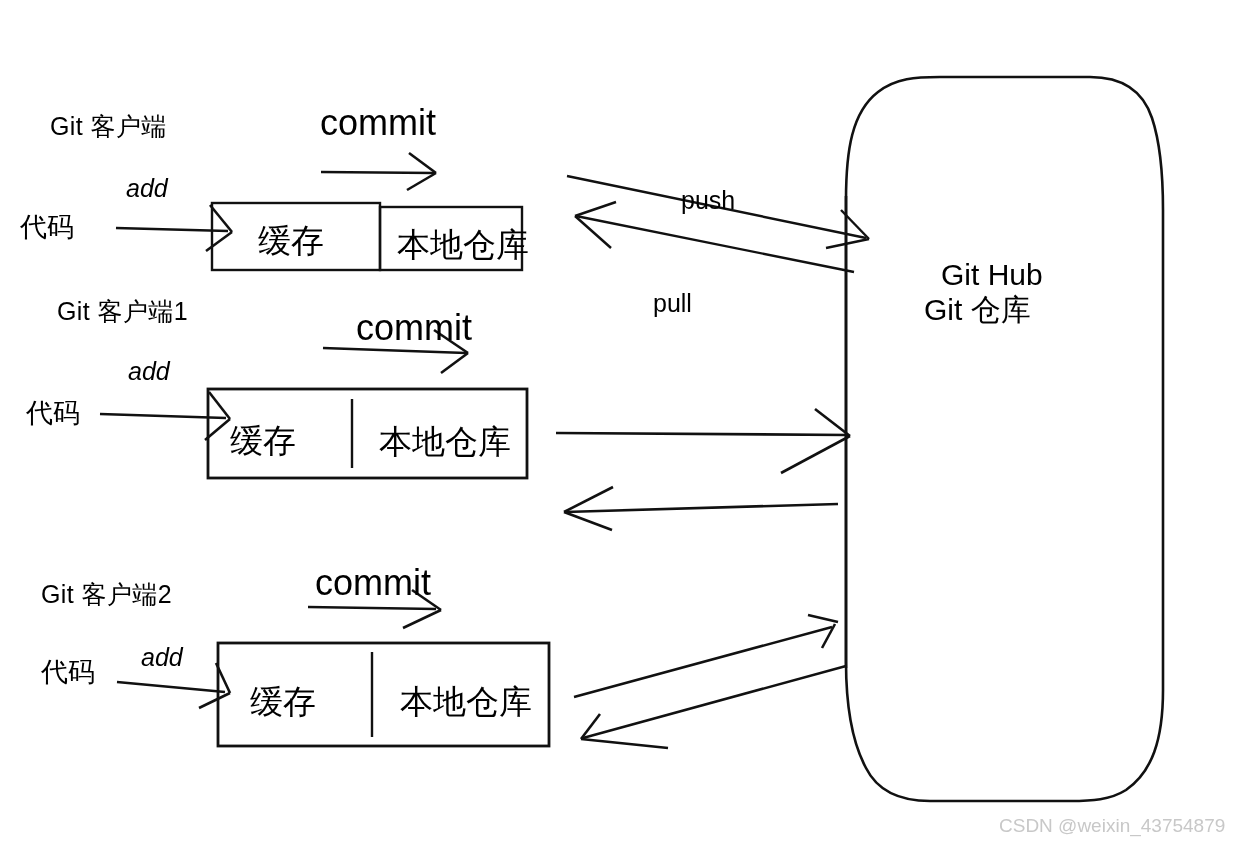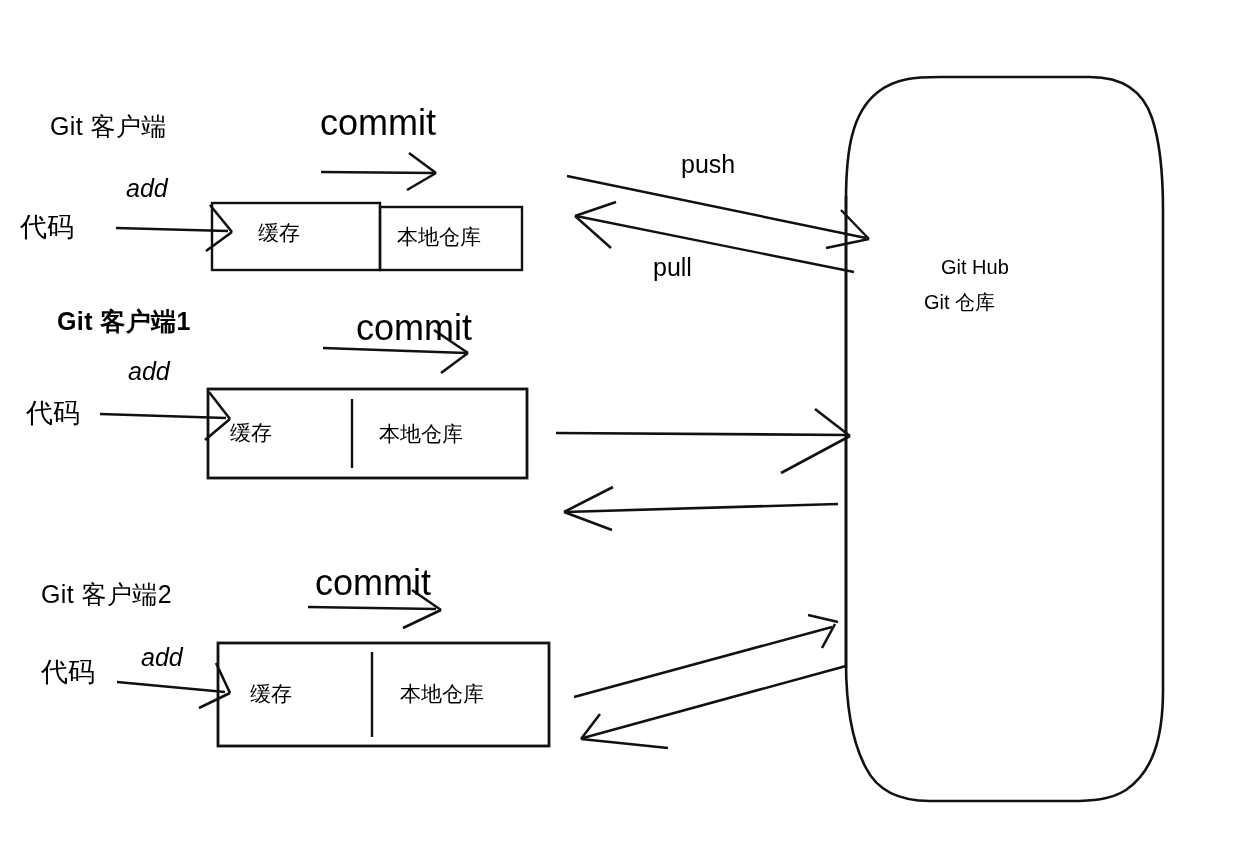--- a/index.html
+++ b/index.html
@@ -29,23 +29,23 @@
     position: absolute;
     color: #000000;
     white-space: pre;
     line-height: 1.28;
     font-family: "Liberation Sans", "DejaVu Sans", sans-serif;
   }
   .lbl-client   { font-size: 25px; letter-spacing: 0.4px; }
   .lbl-code     { font-size: 27px; }
   .lbl-add      { font-size: 25px; font-style: italic; }
   .lbl-commit   { font-size: 36px; }
-  .lbl-edge     { font-size: 25px; }
-  .lbl-cell     { font-size: 21px; }
-  .lbl-repo     { font-size: 20px; line-height: 1.45; }
+  .lbl-edge     { font-size: 25px; margin-top: 36px; }
+  .lbl-cell     { font-size: 33px; }
+  .lbl-repo     { font-size: 30px; line-height: 1.45; }
   .watermark {
     position: absolute;
     color: #c8c8c8;
     font-size: 19px;
     white-space: pre;
     font-family: "Liberation Sans", "DejaVu Sans", sans-serif;
   }
 </style>
 </head>
 <body>
@@ -132,31 +132,32 @@
 
   <div class="lbl lbl-client" style="left:50px; top:110px;text-align:right;">Git 客户端</div>
   <div class="lbl lbl-code" style="left:20px; top:210px;">代码</div>
   <div class="lbl lbl-add" style="left:126px; top:172px;">add</div>
   <div class="lbl lbl-commit" style="left:320px; top:100px;">commit</div>
   <div class="lbl lbl-cell" style="left:258px; top:220px;">缓存</div>
   <div class="lbl lbl-cell" style="left:397px; top:224px;">本地仓库</div>
   <div class="lbl lbl-edge" style="left:681px; top:148px;">push</div>
   <div class="lbl lbl-edge" style="left:653px; top:251px;">pull</div>
 
-  <div class="lbl lbl-client" style="left:57px; top:305px;font-weight:bold;">Git 客户端1</div>
+  <div class="lbl lbl-client" style="left:57px; top:295px;">Git 客户端1</div>
   <div class="lbl lbl-code" style="left:26px; top:396px;">代码</div>
   <div class="lbl lbl-add" style="left:128px; top:355px;">add</div>
   <div class="lbl lbl-commit" style="left:356px; top:305px;">commit</div>
   <div class="lbl lbl-cell" style="left:230px; top:420px;">缓存</div>
   <div class="lbl lbl-cell" style="left:379px; top:421px;">本地仓库</div>
 
   <div class="lbl lbl-client" style="left:41px; top:578px;">Git 客户端2</div>
   <div class="lbl lbl-code" style="left:41px; top:655px;">代码</div>
   <div class="lbl lbl-add" style="left:141px; top:641px;">add</div>
   <div class="lbl lbl-commit" style="left:315px; top:560px;">commit</div>
   <div class="lbl lbl-cell" style="left:250px; top:681px;">缓存</div>
   <div class="lbl lbl-cell" style="left:400px; top:681px;">本地仓库</div>
 
   <div class="lbl lbl-repo" style="left:941px; top:253px;">Git Hub</div>
   <div class="lbl lbl-repo" style="left:924px; top:288px;">Git 仓库</div>
 
+  <div class="watermark" style="left:999px; top:815px;">CSDN @weixin_43754879</div>
 
 </div>
 
 </body></html>

